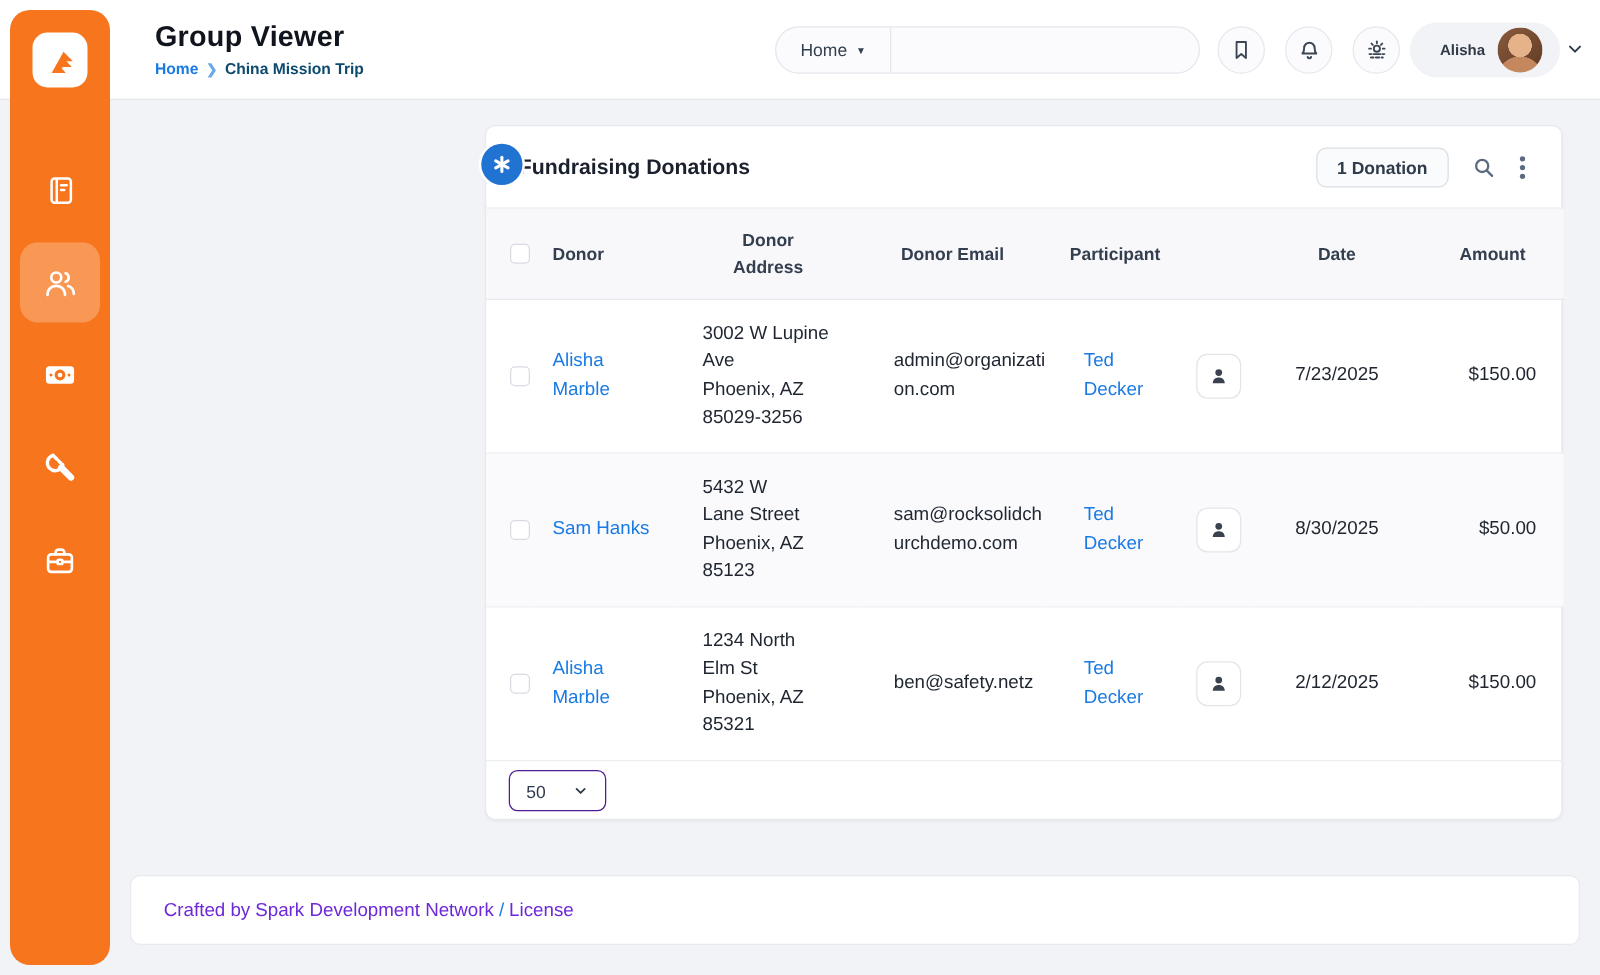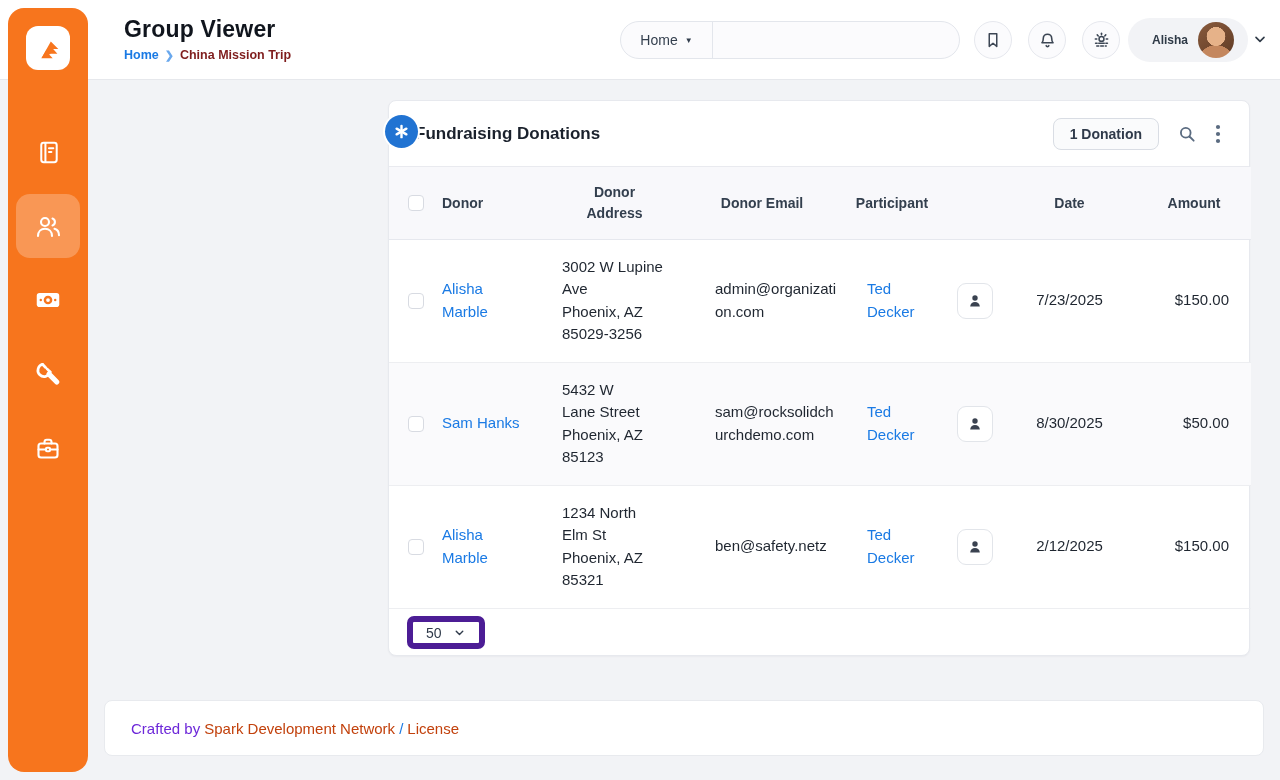--- a/index.html
+++ b/index.html
@@ -28,21 +28,21 @@
     width:64px; height:64px; border-radius:14px;
     display:flex; align-items:center; justify-content:center; cursor:pointer;
   }
   .nav-item.active { background:rgba(255,255,255,0.25); }
 
   
   .page-title { position:absolute; left:124px; top:16px; font-size:23px; font-weight:700; color:#10151D; letter-spacing:.2px; }
   .breadcrumb { position:absolute; left:124px; top:48px; font-size:12.5px; font-weight:600; display:flex; gap:6px; align-items:center; }
   .breadcrumb .bc-home { color:#1A7AE4; cursor:pointer; }
   .breadcrumb .bc-sep { color:#1A7AE4; opacity:.65; font-size:11px; }
-  .breadcrumb .bc-cur { color:#7f1d1d; }
+  .breadcrumb .bc-cur { color:#0c4a6e; }
 
   .search-pill {
     position:absolute; left:620px; top:21px; width:340px; height:38px;
     background:#FBFBFD; border:1px solid #E3E6EC; border-radius:19px;
     display:flex; align-items:center;
   }
   .search-filter { width:92px; height:100%; display:flex; align-items:center; justify-content:center; gap:7px; cursor:pointer; border-right:1px solid #E3E6EC; }
   .search-filter span { font-size:14px; color:#333F4E; font-weight:400; }
   .search-filter .caret { font-size:8px; color:#333F4E; }
   .search-pill input { flex:1; height:100%; border:none; outline:none; background:transparent; padding:0 16px; font-size:14px; color:#333F4E; border-radius:0 19px 19px 0; }
@@ -118,33 +118,33 @@
     margin-left:19px; cursor:pointer;
   }
   .person-btn {
     width:36px; height:36px; border-radius:9px; border:1px solid #E2E5EA; background:#FFFFFF;
     display:flex; align-items:center; justify-content:center; cursor:pointer; margin:0 auto;
   }
 
   
   .grid-footer { height:48px; border-top:0; display:flex; align-items:center; padding-left:18px; }
   .page-size {
-    width:78px; height:33px; border:6px solid #4c1d95; border-radius:7px; background:#FFFFFF;
+    width:78px; height:33px; border:1px solid #4c1d95; border-radius:7px; background:#FFFFFF;
     display:flex; align-items:center; justify-content:space-between; padding:0 13px;
     font-size:14px; color:#2F3A4A; cursor:pointer;
   }
 
   
   .site-footer {
     position:absolute; left:104px; top:700px; width:1160px; height:56px;
     background:#FFFFFF; border:1px solid #E8EAEE; border-radius:8px;
     display:flex; align-items:center; padding-left:26px; font-size:15px;
   }
   .site-footer .muted { color:#6d28d9; }
-  .site-footer .flink { color:#c2410c; cursor:pointer; }
+  .site-footer .flink { color:#6d28d9; cursor:pointer; }
   .site-footer .fsep { color:#1A7AE4; }
   .site-footer > * { margin-right:4px; }
 </style>
 </head>
 <body>
 
 <div class="topband"></div>
 
 <div class="sidebar">
   <div class="logo-tile">

